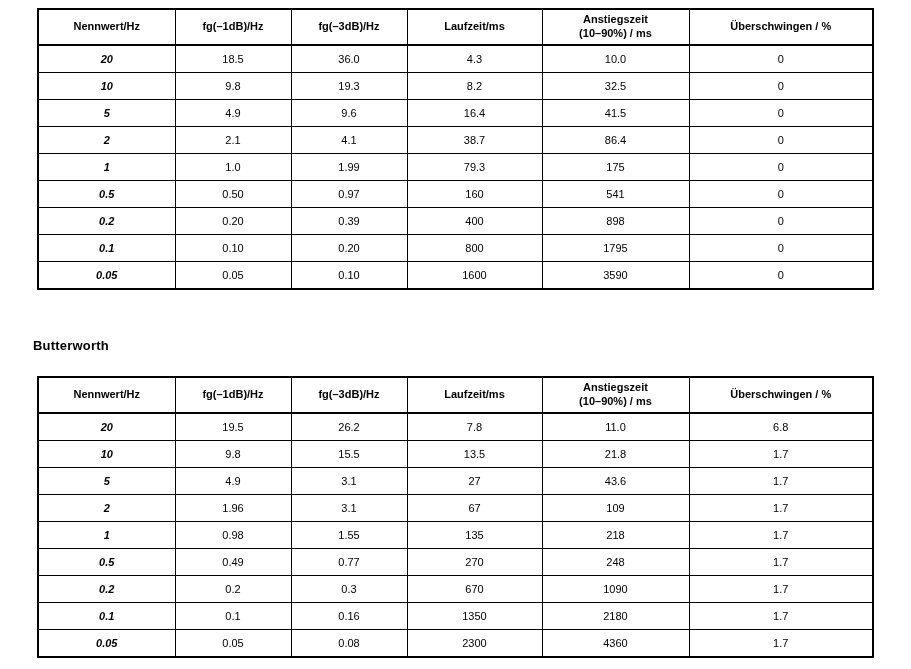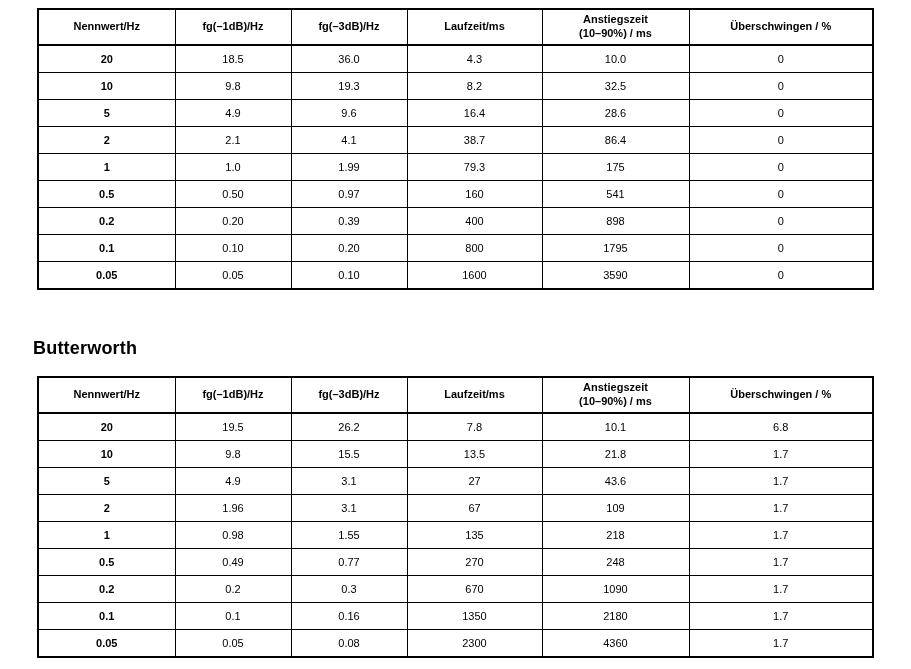--- a/index.html
+++ b/index.html
@@ -34,20 +34,21 @@
     padding: 0;
     height: 26px;
   }
   table.spec thead th {
     font-weight: bold;
     height: 34px;
     border-bottom: 2px solid #000000;
   }
   table.spec tbody td.rowhead {
     font-weight: bold;
+    font-style: italic;
   }
   table.spec thead th .two-line {
     line-height: 1.25;
     display: block;
   }
   
   col.c0 { width: 137px; }
   col.c1 { width: 116px; }
   col.c2 { width: 116px; }
   col.c3 { width: 135px; }
@@ -56,21 +57,21 @@
 
   #table-top-wrap {
     position: absolute;
     left: 37px;
     top: 8px;
   }
   #section-heading {
     position: absolute;
     left: 33px;
     top: 338px;
-    font-size: 18px;
+    font-size: 13px;
     font-weight: bold;
     letter-spacing: 0.2px;
   }
   #table-bottom-wrap {
     position: absolute;
     left: 37px;
     top: 376px;
   }
 </style>
 </head>
@@ -126,21 +127,21 @@
           <td>19.3</td>
           <td>8.2</td>
           <td>32.5</td>
           <td>0</td>
         </tr>
         <tr>
           <td class="rowhead">5</td>
           <td>4.9</td>
           <td>9.6</td>
           <td>16.4</td>
-          <td>28.6</td>
+          <td>41.5</td>
           <td>0</td>
         </tr>
         <tr>
           <td class="rowhead">2</td>
           <td>2.1</td>
           <td>4.1</td>
           <td>38.7</td>
           <td>86.4</td>
           <td>0</td>
         </tr>
@@ -222,21 +223,21 @@
             <span class="two-line">Überschwingen / %</span>
           </th>
         </tr>
       </thead>
       <tbody>
         <tr>
           <td class="rowhead">20</td>
           <td>19.5</td>
           <td>26.2</td>
           <td>7.8</td>
-          <td>10.1</td>
+          <td>11.0</td>
           <td>6.8</td>
         </tr>
         <tr>
           <td class="rowhead">10</td>
           <td>9.8</td>
           <td>15.5</td>
           <td>13.5</td>
           <td>21.8</td>
           <td>1.7</td>
         </tr>

